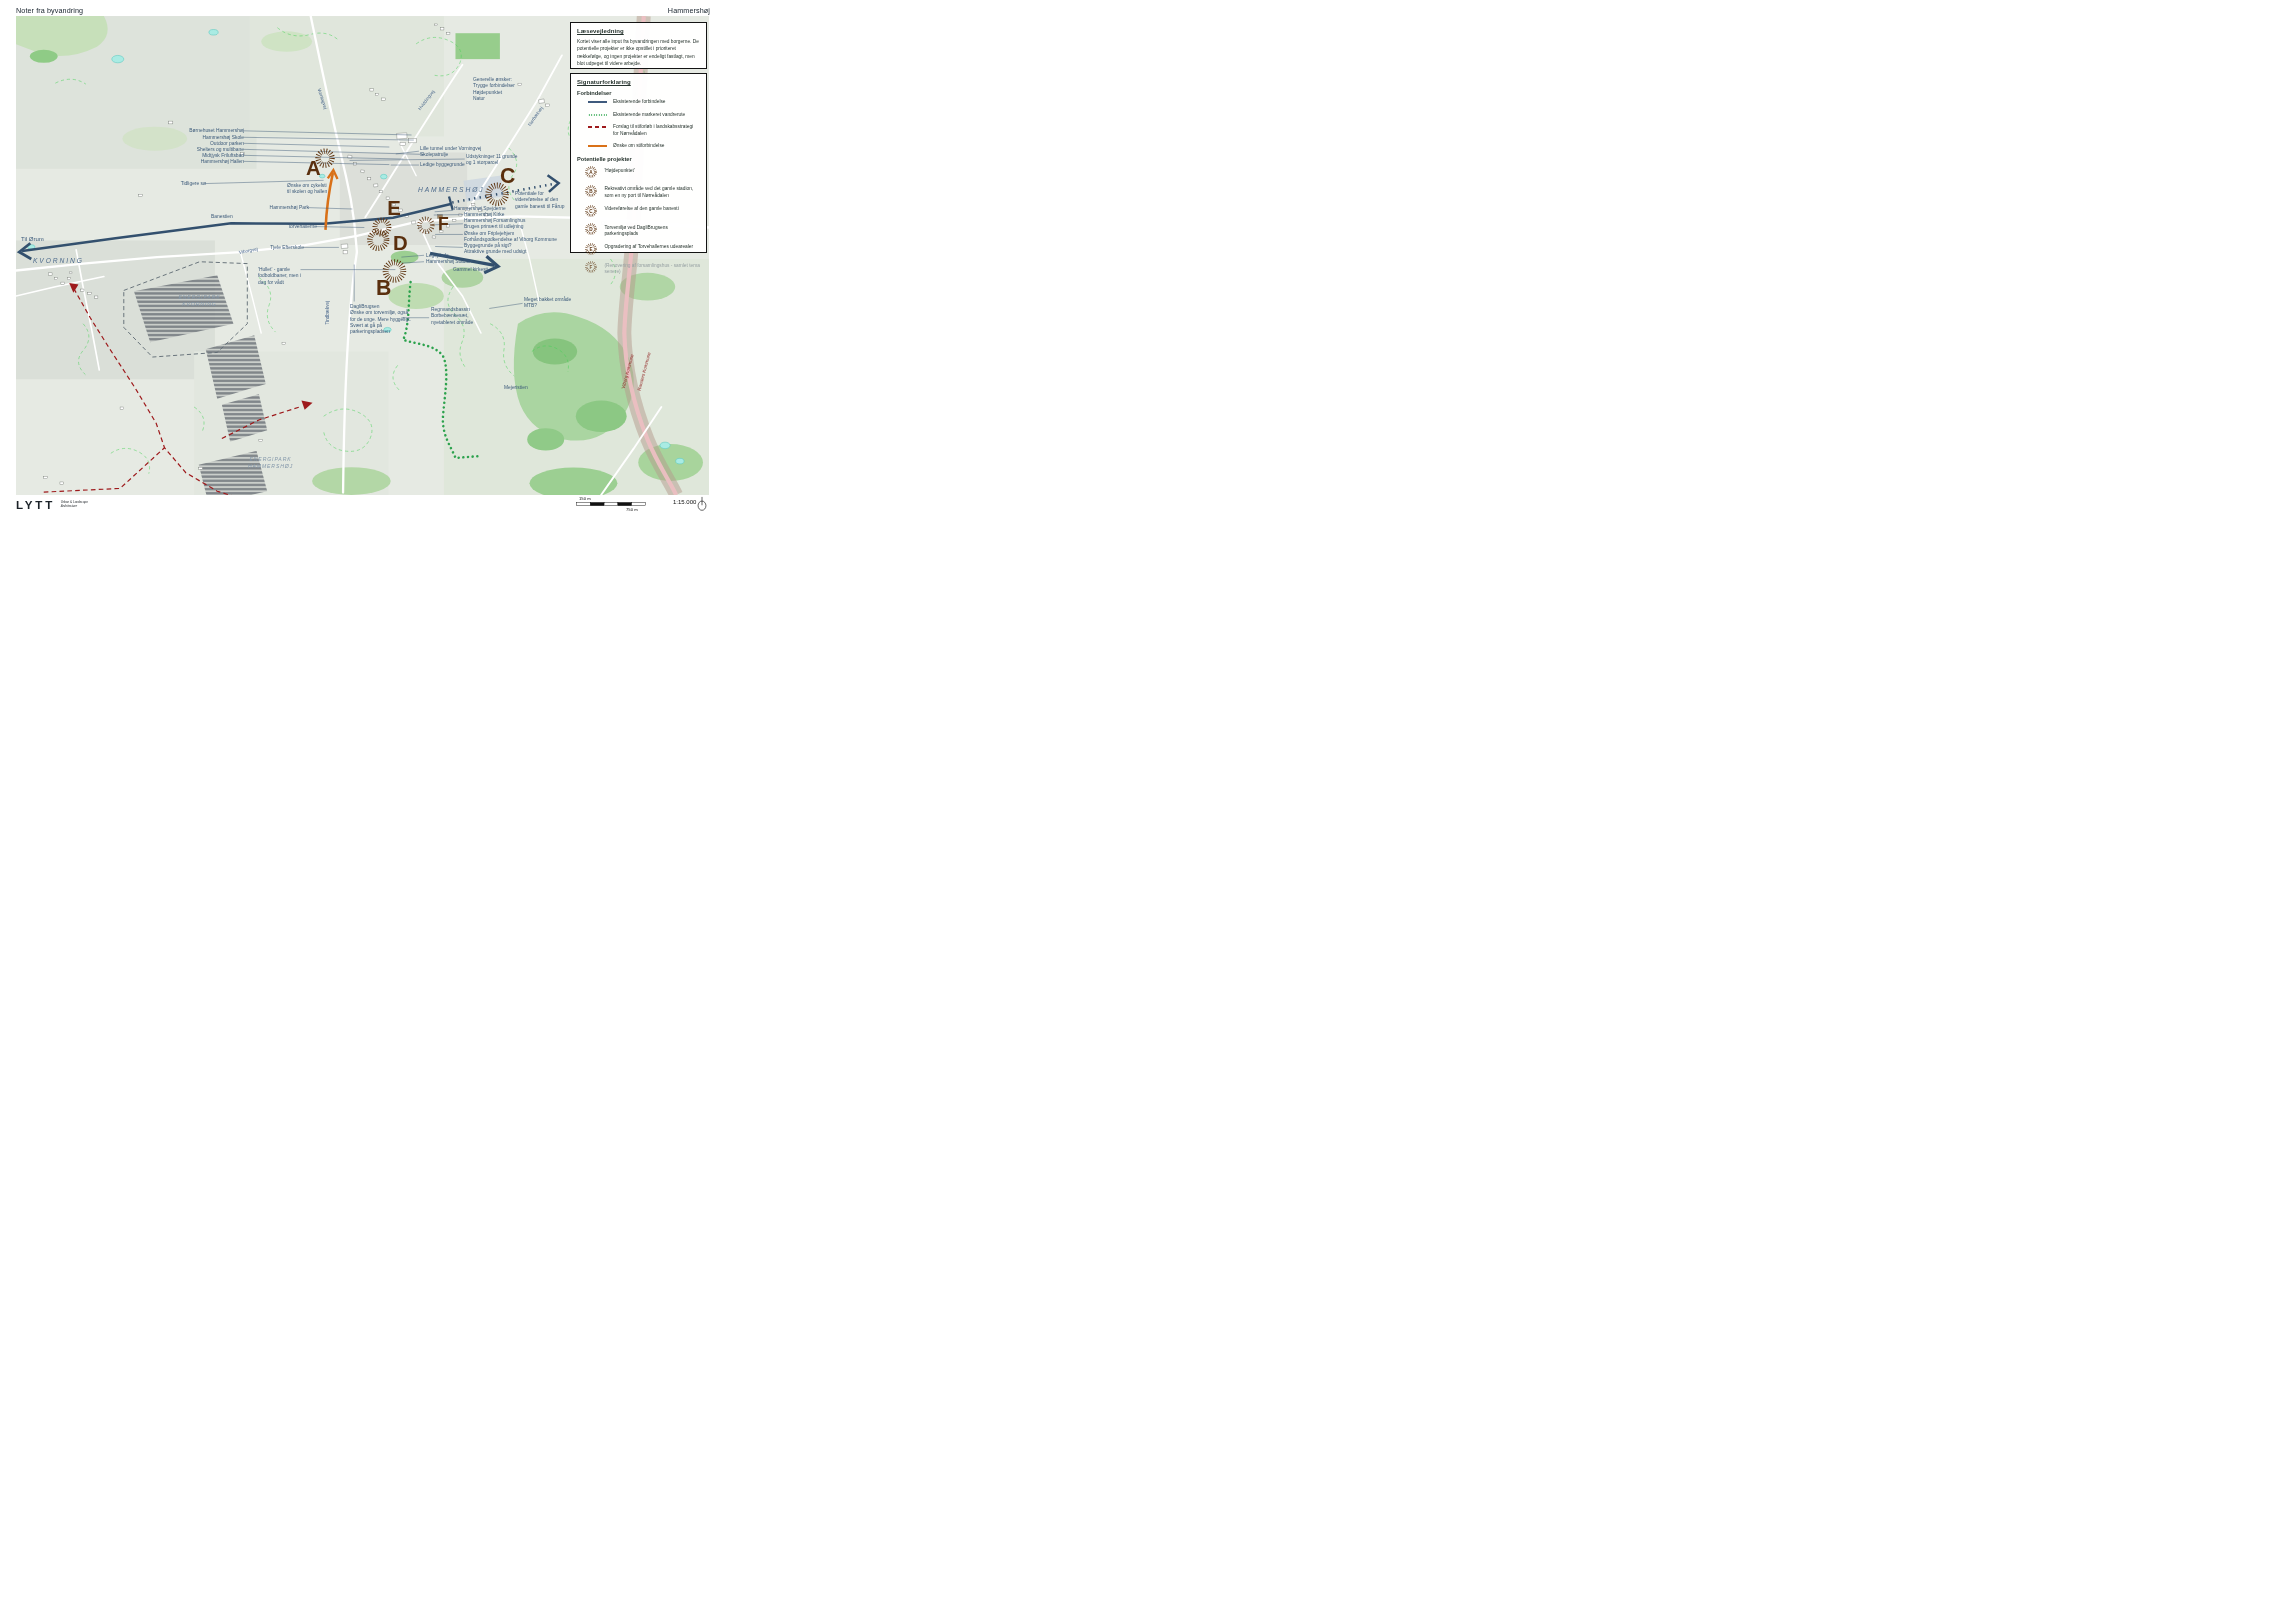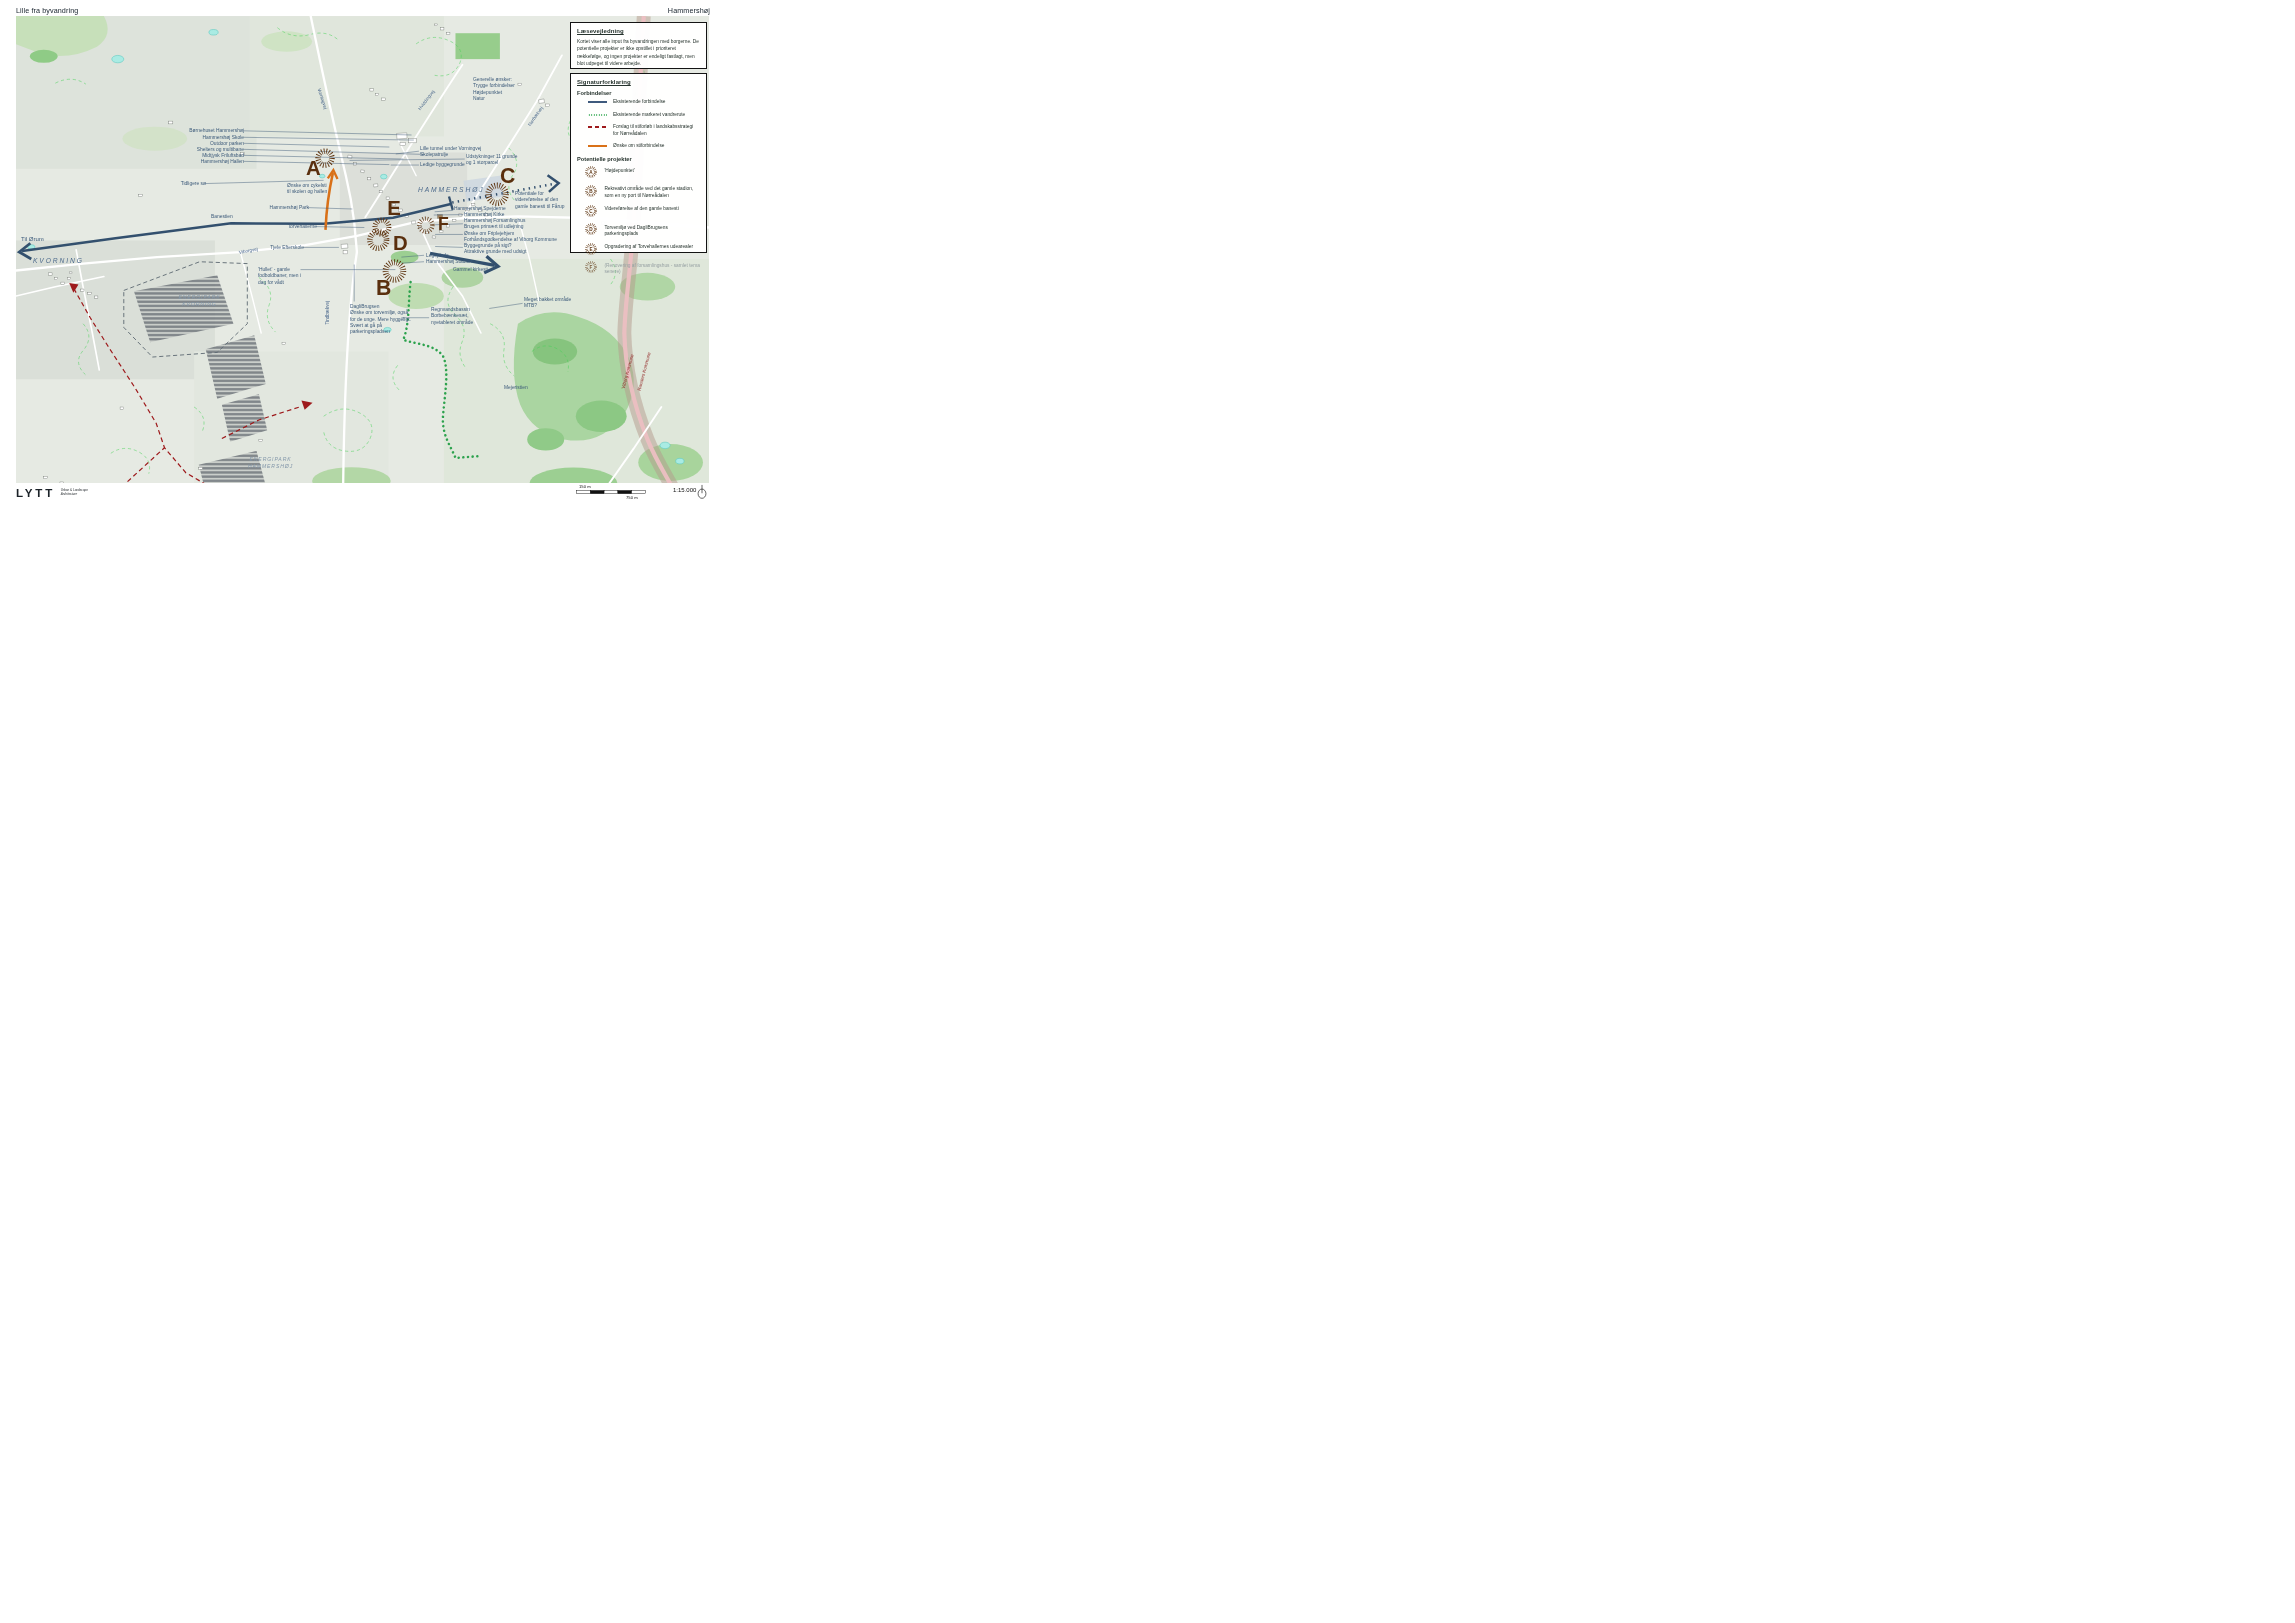--- a/index.html
+++ b/index.html
@@ -21,36 +21,36 @@
   .li .txt{font-size:4.8px;line-height:1.35;}
   .sw{flex:0 0 18.5px;height:1.9px;margin:1.9px 6.5px 0 0;}
   .sw.navy{background:#3f5a7d;}
   .sw.gdot{background-image:radial-gradient(circle,#2ea84f 0.8px,rgba(0,0,0,0) 0.9px);background-size:2.5px 1.9px;background-repeat:repeat-x;}
   .sw.rdash{background-image:repeating-linear-gradient(90deg,#9e1a1c 0 4.2px,rgba(0,0,0,0) 4.2px 7px);}
   .sw.orange{height:2.8px;margin-top:1.4px;background:#d97118;}
   .pr{display:flex;align-items:flex-start;margin:0 0 4.2px 7.4px;}
   .pr .ic{flex:0 0 14px;margin-right:6px;}
   .pr .txt{font-size:4.8px;line-height:1.35;padding-top:2.8px;}
   .pr .txt.mut{color:#97a1a3;}
-  .foot{position:absolute;left:0;top:483px;width:726px;height:18px;background:#fff;}
+  .foot{position:absolute;left:0;top:495px;width:726px;height:18px;background:#fff;}
   .logo{position:absolute;left:16px;top:2.8px;display:flex;align-items:center;}
   .logo .mark{font-size:11.6px;font-weight:700;letter-spacing:2.8px;color:#1b2228;}
   .logo .sub{margin-left:5.6px;font-size:3.1px;line-height:1.5;color:#2a2f33;}
   .logo .sub .it{font-style:italic;}
   .sctxt{position:absolute;font-size:4.2px;color:#111;}
   .ratio{position:absolute;left:673px;top:4.2px;font-size:6px;color:#111;}
   .burst{fill:none;stroke:#5d330f;}
   .mletter{fill:#5a2f0e;font-weight:bold;}
 </style>
 </head>
 <body>
 
 <div class="page">
 
-  <div class="hdr" style="left:16px;">Lille fra byvandring</div>
+  <div class="hdr" style="left:16px;">Noter fra byvandring</div>
   <div class="hdr" style="right:16px;">Hammershøj</div>
 
   <div class="map">
     <svg viewBox="35 35 1498 1035" width="693" height="479">
       <defs>
         <pattern id="panels" width="9" height="9" patternUnits="userSpaceOnUse">
           <rect width="9" height="9" fill="#c6cac6"></rect>
             <rect y="2" width="9" height="5" fill="#6e747a"></rect>
         </pattern>
       </defs>

